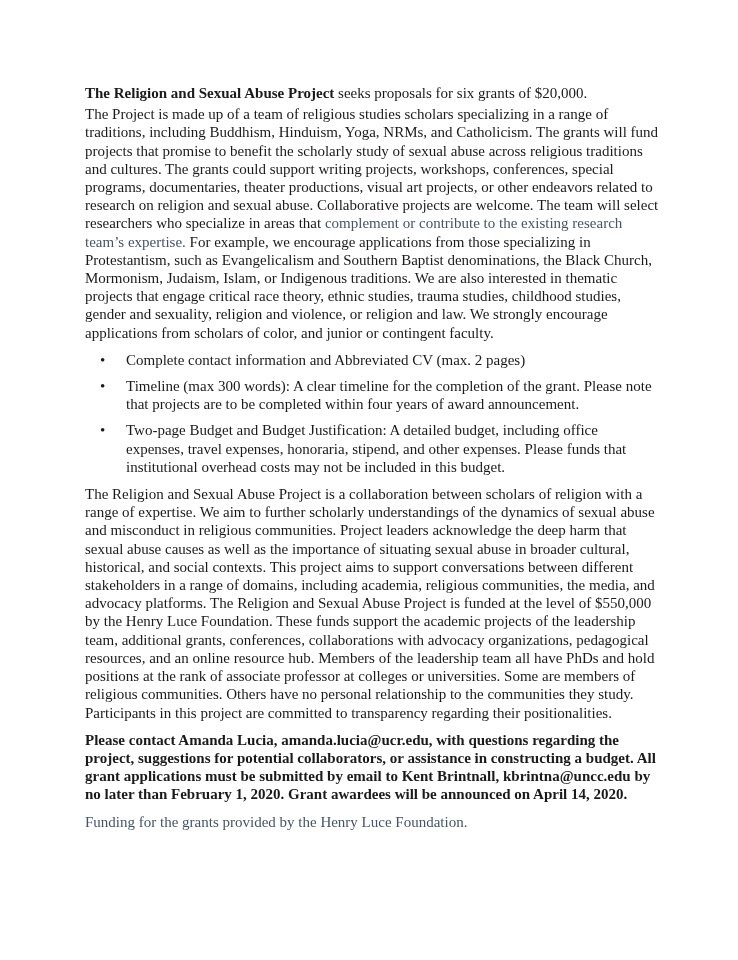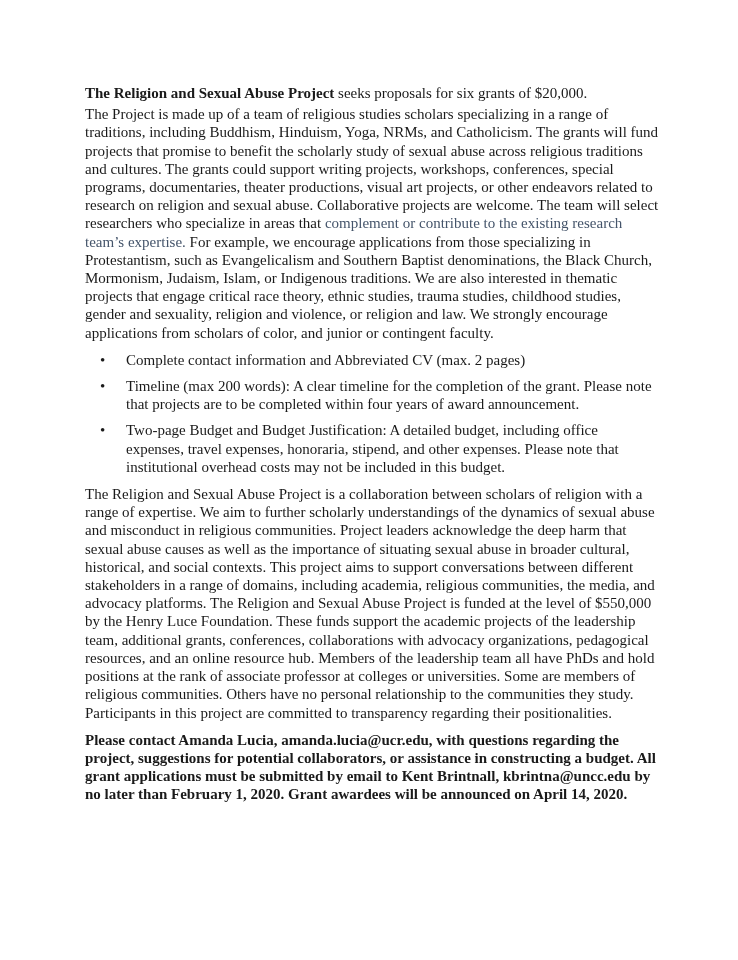--- a/index.html
+++ b/index.html
@@ -69,24 +69,25 @@
 <div class="page">
   <div class="content">
 
     <p class="para intro"><span class="bold">The Religion and Sexual Abuse Project</span><span> seeks proposals for six grants of $20,000.</span></p>
 
     <p class="para"><span>The Project is made up of a team of religious studies scholars specializing in a range of traditions, including Buddhism, Hinduism, Yoga, NRMs, and Catholicism. The grants will fund projects that promise to benefit the scholarly study of sexual abuse across religious traditions and cultures. The grants could support writing projects, workshops, conferences, special programs, documentaries, theater productions, visual art projects, or other endeavors related to research on religion and sexual abuse. Collaborative projects are welcome. The team will select researchers who specialize in areas that </span><span class="accent">complement or contribute to the existing research team’s expertise.</span><span> For example, we encourage applications from those specializing in Protestantism, such as Evangelicalism and Southern Baptist denominations, the Black Church, Mormonism, Judaism, Islam, or Indigenous traditions. We are also interested in thematic projects that engage critical race theory, ethnic studies, trauma studies, childhood studies, gender and sexuality, religion and violence, or religion and law. We strongly encourage applications from scholars of color, and junior or contingent faculty.</span></p>
 
     <div class="req-block">
       <ul class="bullets">
         <li>Complete contact information and Abbreviated CV (max. 2 pages)</li>
-        <li>Timeline (max 200 words): A clear timeline for the completion of the grant. Please note that projects are to be completed within four years of award announcement.</li>
-        <li>Two-page Budget and Budget Justification: A detailed budget, including office expenses, travel expenses, honoraria, stipend, and other expenses. Please note that institutional overhead costs may not be included in this budget.</li>
+        <li>Timeline (max 300 words): A clear timeline for the completion of the grant. Please note that projects are to be completed within four years of award announcement.</li>
+        <li>Two-page Budget and Budget Justification: A detailed budget, including office expenses, travel expenses, honoraria, stipend, and other expenses. Please funds that institutional overhead costs may not be included in this budget.</li>
       </ul>
     </div>
 
     <p class="para">The Religion and Sexual Abuse Project is a collaboration between scholars of religion with a range of expertise. We aim to further scholarly understandings of the dynamics of sexual abuse and misconduct in religious communities. Project leaders acknowledge the deep harm that sexual abuse causes as well as the importance of situating sexual abuse in broader cultural, historical, and social contexts. This project aims to support conversations between different stakeholders in a range of domains, including academia, religious communities, the media, and advocacy platforms. The Religion and Sexual Abuse Project is funded at the level of $550,000 by the Henry Luce Foundation. These funds support the academic projects of the leadership team, additional grants, conferences, collaborations with advocacy organizations, pedagogical resources, and an online resource hub. Members of the leadership team all have PhDs and hold positions at the rank of associate professor at colleges or universities. Some are members of religious communities. Others have no personal relationship to the communities they study. Participants in this project are committed to transparency regarding their positionalities.</p>
 
     <p class="para bold">Please contact Amanda Lucia, amanda.lucia@ucr.edu, with questions regarding the project, suggestions for potential collaborators, or assistance in constructing a budget. All grant applications must be submitted by email to Kent Brintnall, kbrintna@uncc.edu by no later than February 1, 2020. Grant awardees will be announced on April 14, 2020.</p>
 
+    <p class="para accent">Funding for the grants provided by the Henry Luce Foundation.</p>
 
   </div>
 </div>
 
 </body></html>

